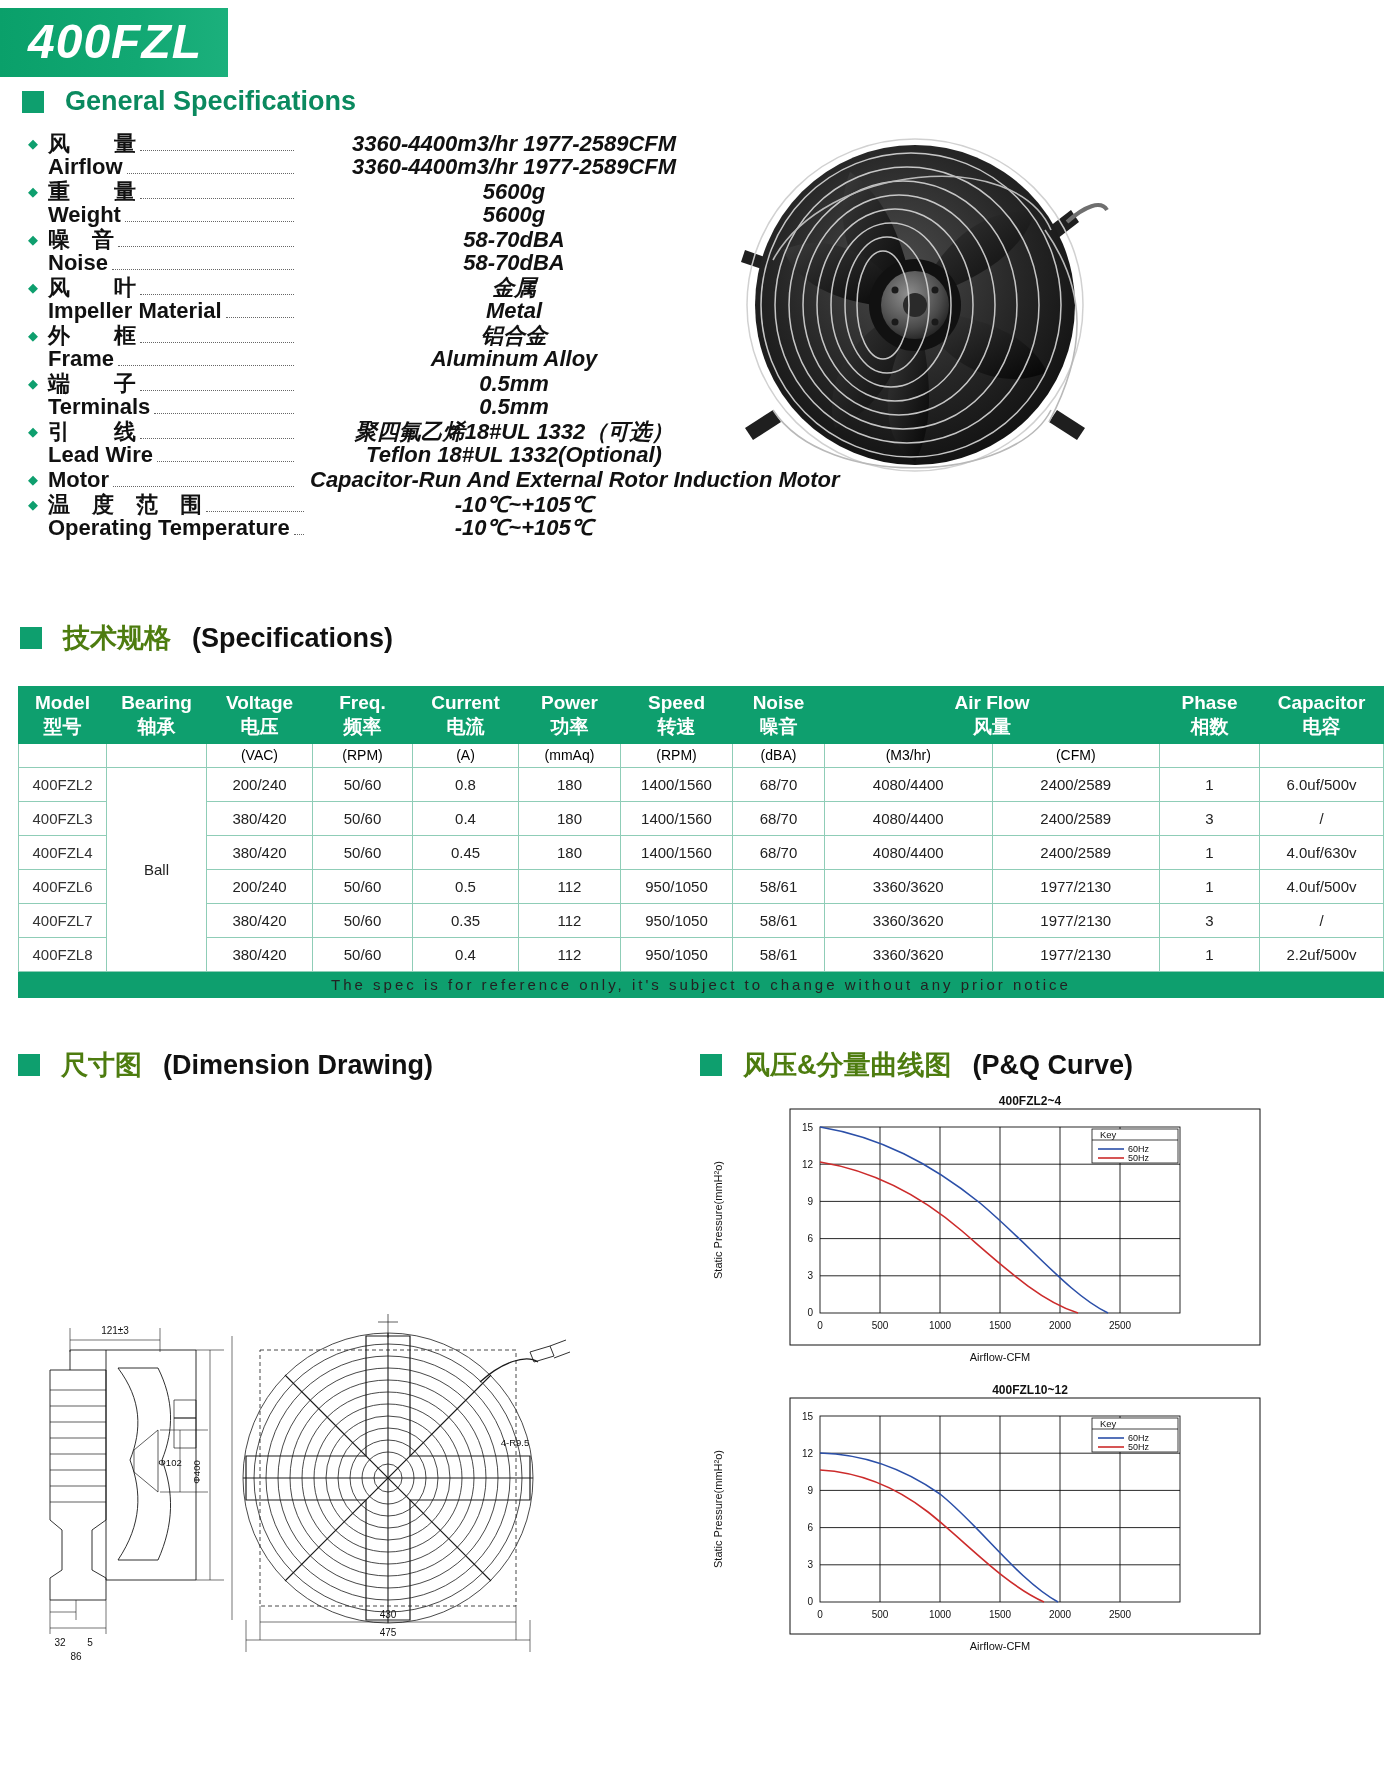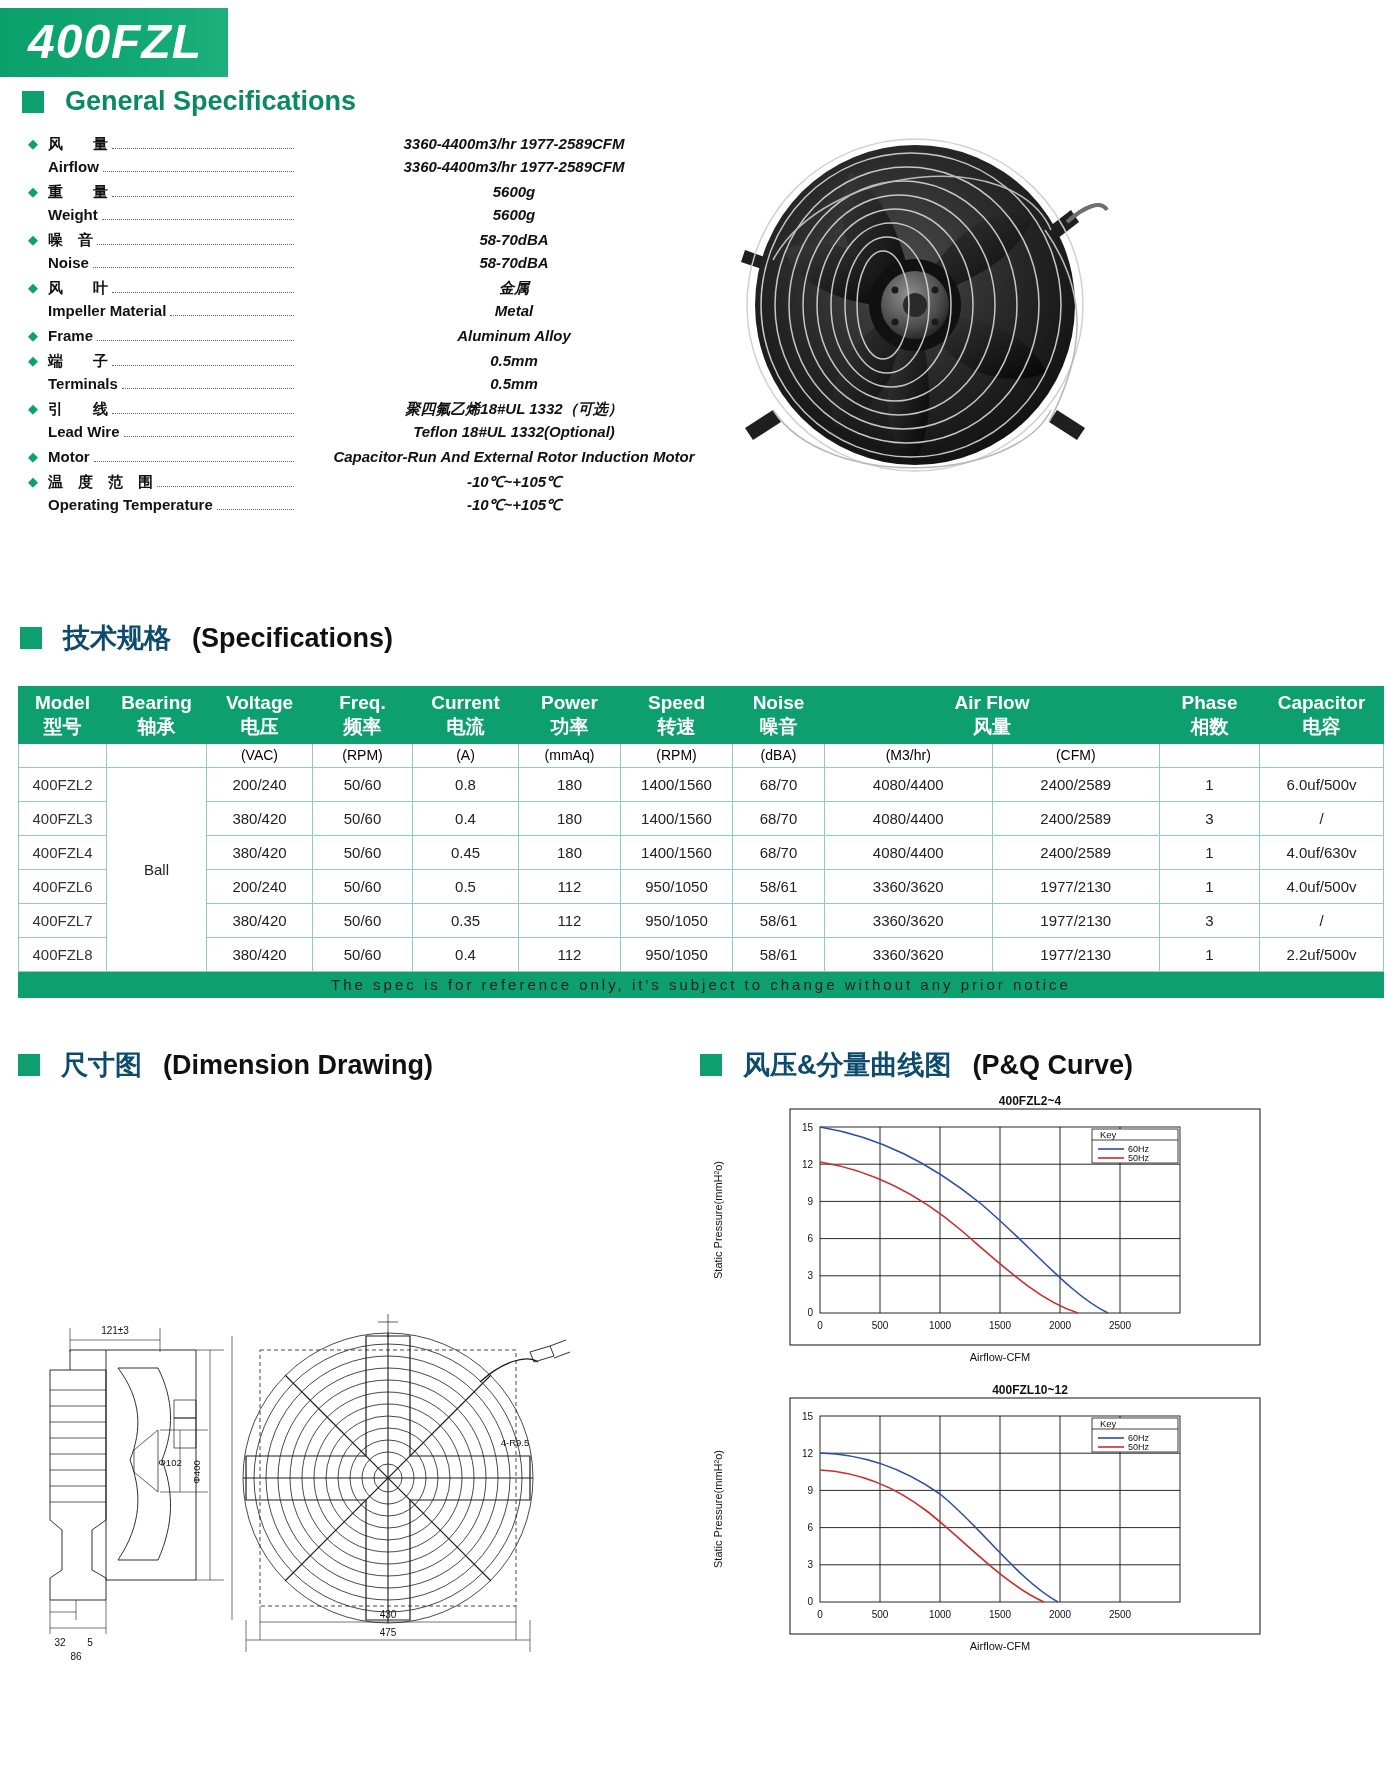--- a/index.html
+++ b/index.html
@@ -45,21 +45,21 @@
     font-weight: bold;
     color: #0b8a5f;
     letter-spacing: 0px;
   }
 
   #general-head { position: absolute; left: 22px; top: 86px; }
   #spec-head    { position: absolute; left: 20px; top: 620px; }
   #dim-head     { position: absolute; left: 18px; top: 1047px; }
   #pq-head      { position: absolute; left: 700px; top: 1047px; }
 
-  .sec-title-cn { font-size: 27px; font-weight: bold; color: #0c4a6e; text-align: right; }
+  .sec-title-cn { font-size: 27px; font-weight: bold; color: #4d7c0f; text-align: right; }
   .sec-title-en { font-size: 27px; font-weight: bold; color: #111; }
 
   
   .gs-list {
     position: absolute;
     left: 28px;
     top: 132px;
     width: 690px;
   }
   .gs-row {
@@ -72,21 +72,21 @@
     font-size: 13px;
     line-height: 22px;
     width: 20px;
     flex: 0 0 20px;
     padding-top: 1px;
   }
   .gs-body { flex: 1; }
   .gs-line {
     display: flex;
     align-items: baseline;
-    font-size: 15px;
+    font-size: 22px;
     font-weight: bold;
     line-height: 23px;
     white-space: nowrap;
   }
   .gs-label {
     flex: 0 0 auto;
     color: #111;
   }
   .gs-label.cn { letter-spacing: 0px; }
   .gs-dots {
@@ -256,20 +256,25 @@
           <span class="gs-label">Impeller Material</span>
           <span class="gs-dots"></span>
           <span class="gs-val">Metal</span>
         </div>
     </div>
   </div>
 
   <div class="gs-row">
     <span class="gs-diamond">◆</span>
     <div class="gs-body">
+      <div class="gs-line">
+          <span class="gs-label cn">外　　框</span>
+          <span class="gs-dots"></span>
+          <span class="gs-val">铝合金</span>
+        </div>
       <div class="gs-line">
           <span class="gs-label">Frame</span>
           <span class="gs-dots"></span>
           <span class="gs-val">Aluminum Alloy</span>
         </div>
     </div>
   </div>
 
   <div class="gs-row">
     <span class="gs-diamond">◆</span>

